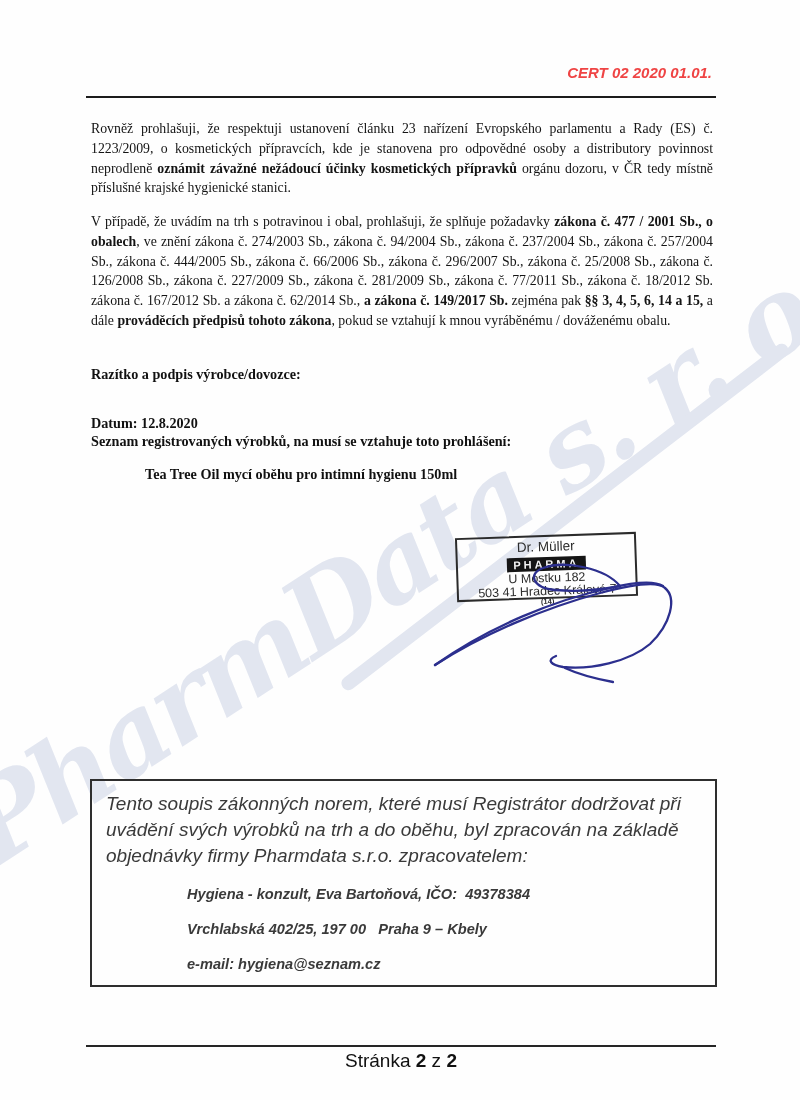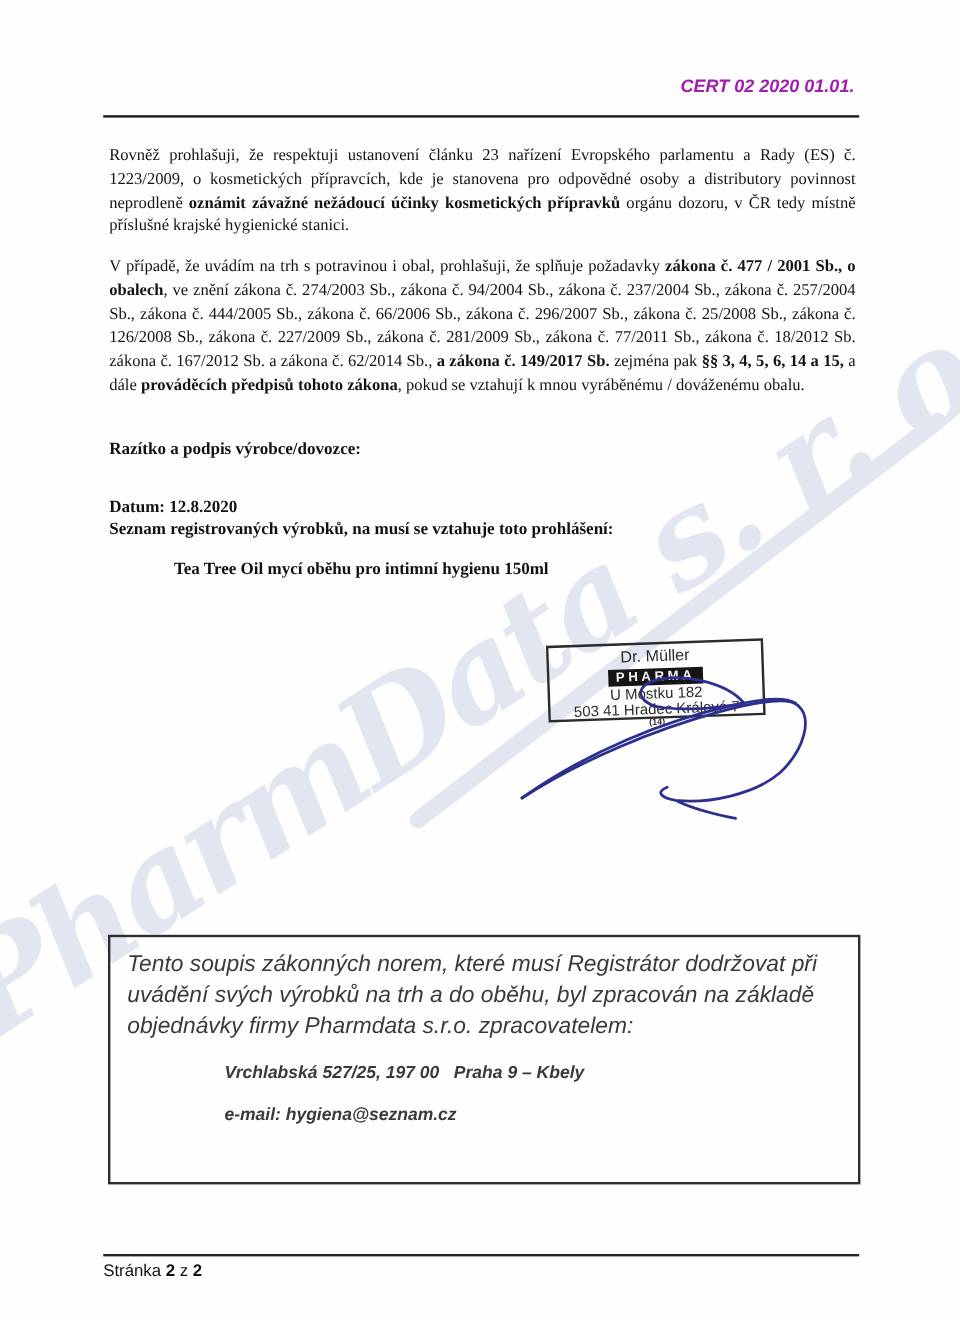--- a/index.html
+++ b/index.html
@@ -51,21 +51,21 @@
   .header-code {
     position: absolute;
     top: 64px;
     left: 92px;
     width: 620px;
     text-align: right;
     font-family: "Liberation Sans", sans-serif;
     font-style: italic;
     font-weight: bold;
     font-size: 15px;
-    color: #a21caf;
+    color: #ef4444;
   }
   .top-rule {
     position: absolute;
     top: 96px;
     left: 86px;
     width: 630px;
     height: 2px;
     background: #1c1c1c;
   }
 
@@ -171,23 +171,23 @@
     left: 86px;
     width: 630px;
     height: 2px;
     background: #262626;
   }
   .footer {
     position: absolute;
     top: 1050px;
     left: 86px;
     width: 630px;
-    text-align: left;
-    font-family: "Liberation Sans", sans-serif;
-    font-size: 14px;
+    text-align: center;
+    font-family: "Liberation Sans", sans-serif;
+    font-size: 19px;
     color: #111;
   }
   .footer b { font-weight: bold; }
 </style>
 </head>
 <body>
 
 <div class="page">
 
   <div class="watermark" style="color: rgb(226, 230, 240);">PharmData s. r. o.</div>
@@ -220,21 +220,22 @@
         <path d="M 20 117 C 70 85, 130 60, 185 45 C 215 37, 242 32, 250 40" stroke="#2c2f8e"></path>
         <path d="M 20 117 C 75 78, 140 52, 195 40 C 220 34, 240 33, 248 38" stroke="#2c2f8e"></path>
         <path d="M 205 38 C 190 20, 150 12, 128 20 C 112 26, 118 40, 140 42 C 162 44, 185 42, 205 38" stroke="#2c2f8e"></path>
         <path d="M 250 40 C 262 50, 256 76, 235 96 C 214 114, 175 122, 148 119 C 136 117, 131 112, 141 108" stroke="#2c2f8e"></path>
         <path d="M 150 120 C 165 127, 182 131, 198 134" stroke="#2c2f8e"></path>
       </g>
     </svg>
 
     <div class="info-box">
       <p class="box-intro">Tento soupis zákonných norem, které musí Registrátor dodržovat při uvádění svých výrobků na trh a do oběhu, byl zpracován na základě objednávky firmy Pharmdata s.r.o. zpracovatelem:</p>
-      <div class="box-line">Vrchlabská 527/25, 197 00   Praha 9 – Kbely</div>
+      <div class="box-line">Hygiena - konzult, Eva Bartoňová, IČO:  49378384</div>
+      <div class="box-line">Vrchlabská 402/25, 197 00   Praha 9 – Kbely</div>
       <div class="box-line">e-mail: hygiena@seznam.cz</div>
     </div>
 
     <div class="footer-rule"></div>
     <div class="footer"><span>Stránka </span><b>2</b><span> z </span><b>2</b></div>
 
   </div>
 </div>
 
 </body></html>

